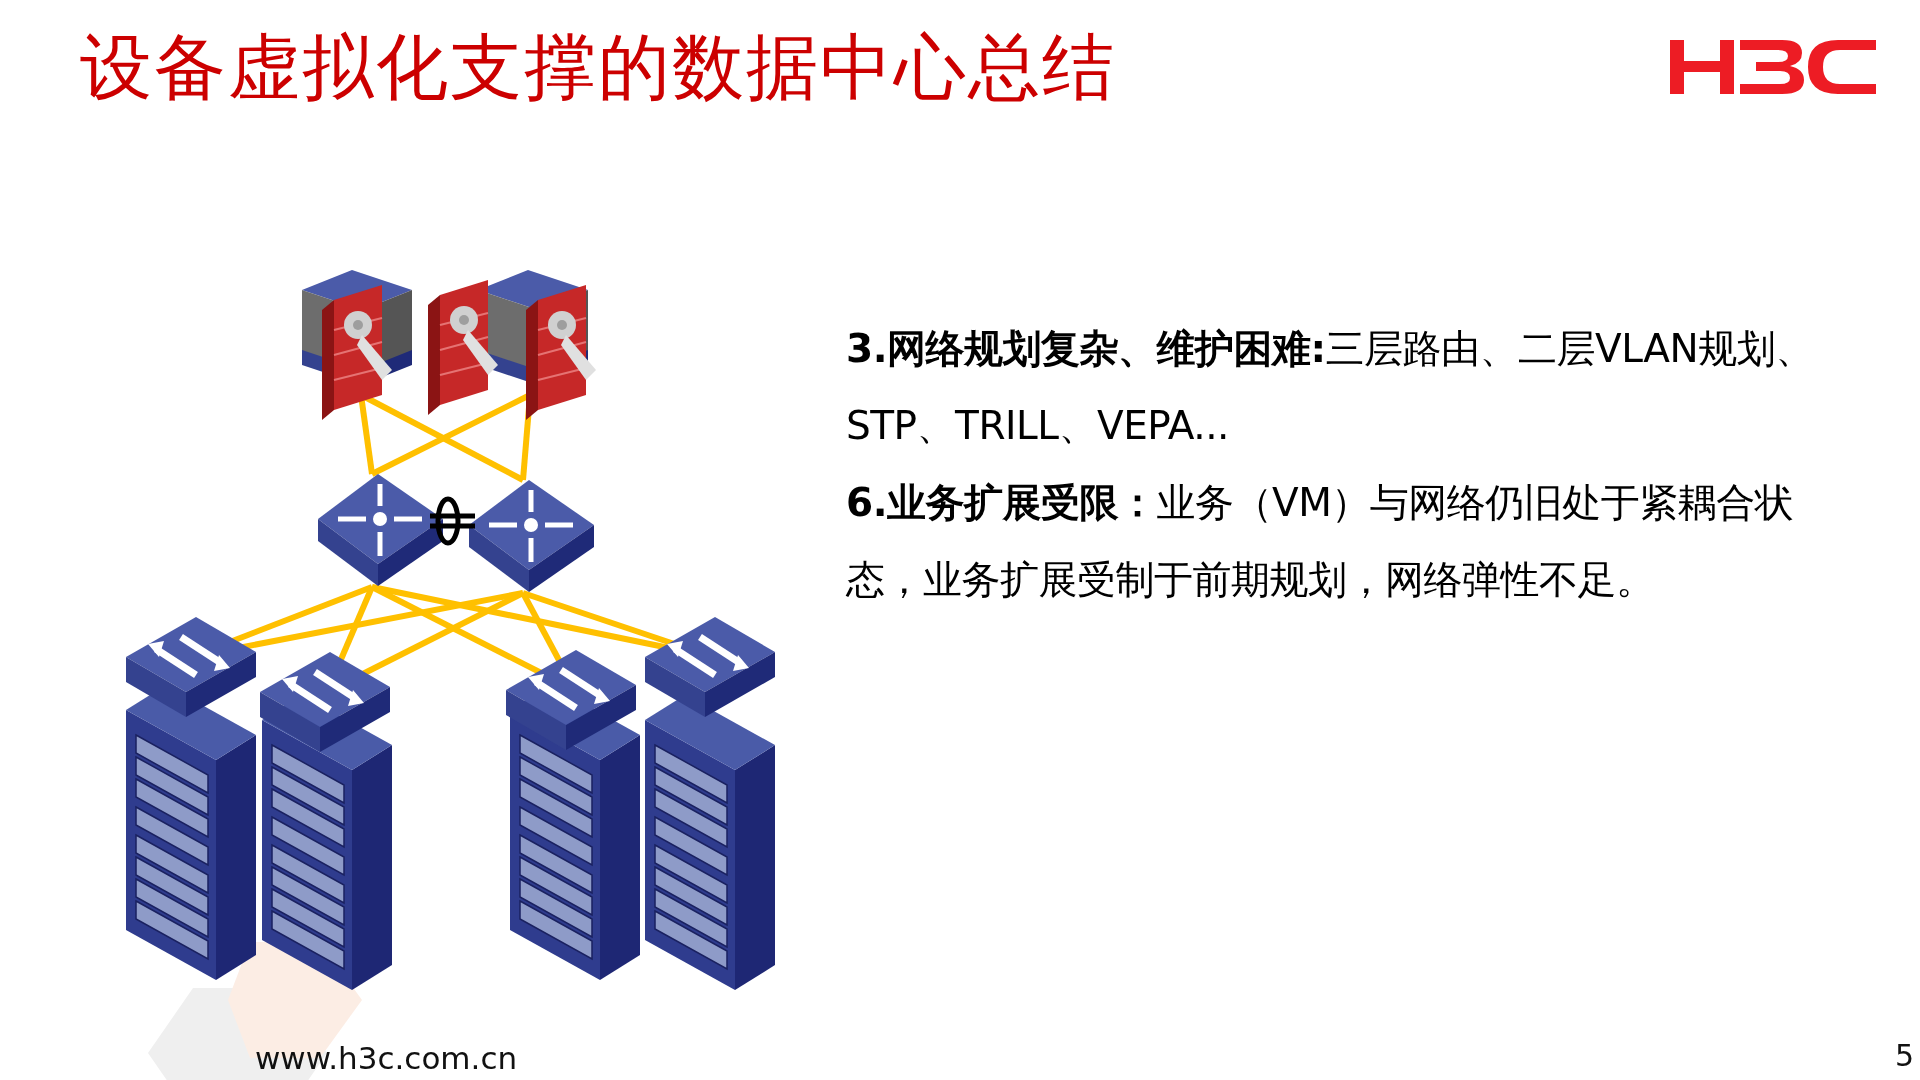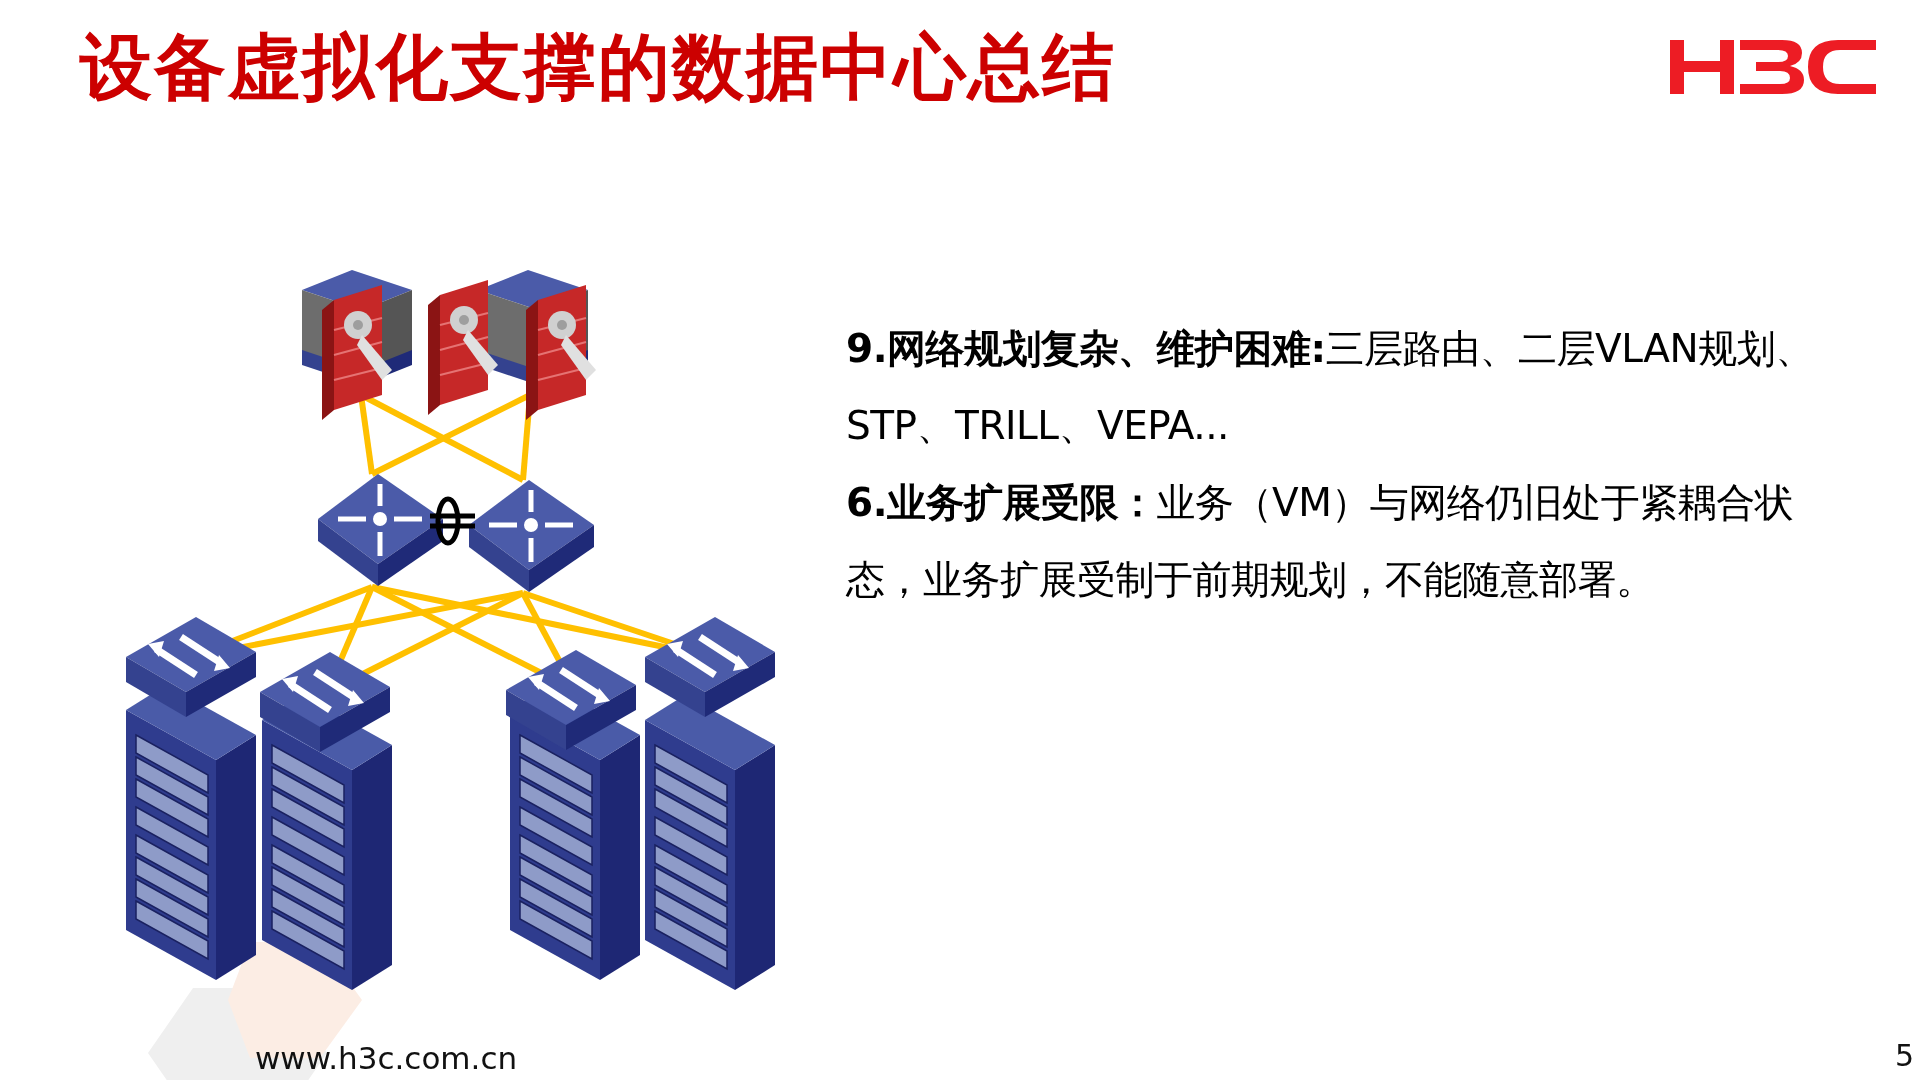--- a/index.html
+++ b/index.html
@@ -3,21 +3,21 @@
 <meta charset="utf-8">
 <style>
   html, body { margin:0; padding:0; }
   body {
     width:1920px; height:1080px; position:relative; overflow:hidden;
     background:#ffffff;
     font-family:"DejaVu Sans", "Liberation Sans", sans-serif;
   }
   .title {
     position:absolute; left:80px; top:22px;
-    font-size:72px; font-weight:bold; line-height:90px;
+    font-size:72px; font-weight:normal; line-height:90px;
     letter-spacing:2px; white-space:nowrap;
   }
   .logo {
     position:absolute; left:1670px; top:40px; width:206px; height:54px;
   }
   .diagram { position:absolute; left:0; top:0; width:820px; height:1080px; }
   .body-text {
     position:absolute; left:846px; top:310px; width:990px;
     font-size:39px; line-height:77px; color:#000;
     letter-spacing:-0.5px;
@@ -161,21 +161,21 @@
   <g>
     <use href="#access-switch" x="126" y="617"></use>
     <use href="#access-switch" x="260" y="652"></use>
     <use href="#access-switch" x="506" y="650"></use>
     <use href="#access-switch" x="645" y="617"></use>
   </g>
 </svg>
 
 <div class="body-text">
   <p class="para">
-    <span class="lead">9.网络规划复杂、维护困难:</span><span>三层路由、二层VLAN规划、STP、TRILL、VEPA...</span>
+    <span class="lead">3.网络规划复杂、维护困难:</span><span>三层路由、二层VLAN规划、STP、TRILL、VEPA...</span>
   </p>
   <p class="para">
-    <span class="lead">6.业务扩展受限：</span><span>业务（VM）与网络仍旧处于紧耦合状态，业务扩展受制于前期规划，不能随意部署。</span>
+    <span class="lead">6.业务扩展受限：</span><span>业务（VM）与网络仍旧处于紧耦合状态，业务扩展受制于前期规划，网络弹性不足。</span>
   </p>
 </div>
 
 <div class="footer-url">www.h3c.com.cn</div>
 <div class="page-num">5</div>
 
 </body></html>

